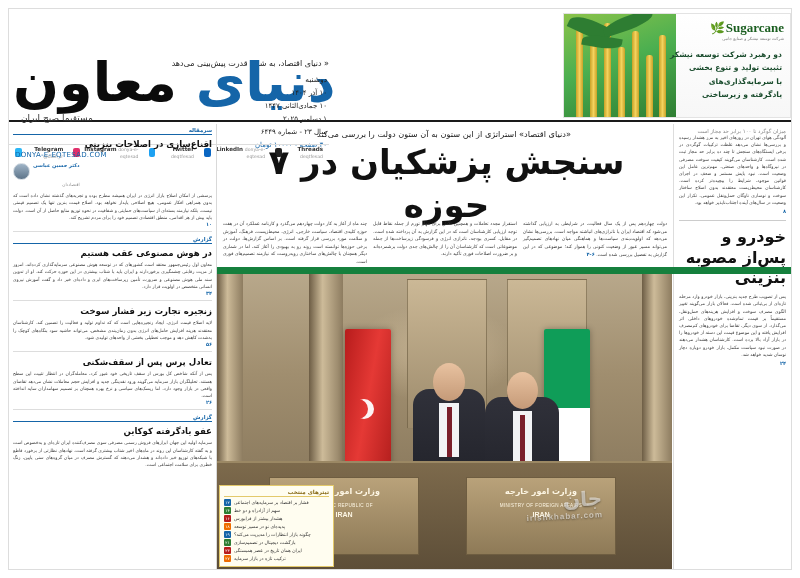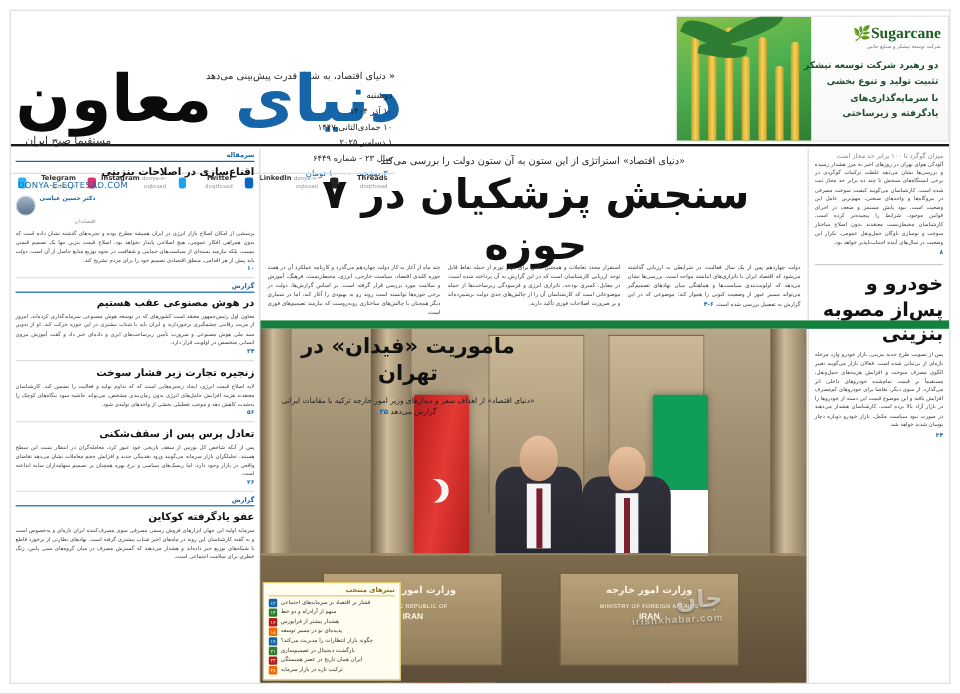--- a/index.html
+++ b/index.html
@@ -439,27 +439,20 @@
             <div class="lead-col">استقرار مجدد تعاملات و همچنین تلاش برای مهار تورم از جمله نقاط قابل توجه ارزیابی کارشناسان است که در این گزارش به آن پرداخته شده است. در مقابل، کسری بودجه، ناترازی انرژی و فرسودگی زیرساخت‌ها از جمله موضوعاتی است که کارشناسان آن را از چالش‌های جدی دولت برشمرده‌اند و بر ضرورت اصلاحات فوری تأکید دارند.</div>
             <div class="lead-col">
               <span>دولت چهاردهم پس از یک سال فعالیت، در شرایطی به ارزیابی گذاشته می‌شود که اقتصاد ایران با ناترازی‌های انباشته مواجه است. بررسی‌ها نشان می‌دهد که اولویت‌بندی سیاست‌ها و هماهنگی میان نهادهای تصمیم‌گیر می‌تواند مسیر عبور از وضعیت کنونی را هموار کند؛ موضوعی که در این گزارش به تفصیل بررسی شده است.</span>
               <span class="readmore">۶-۴</span>
             </div>
           </div>
         </div>
 
         <div class="photo-zone">
 
-          <div class="teaser">
-            <div class="teaser-title">ماموریت «فیدان» در تهران</div>
-            <div class="teaser-sub">
-              <span>«دنیای اقتصاد» از اهداف سفر و دیدارهای وزیر امور خارجه ترکیه با مقامات ایرانی گزارش می‌دهد</span>
-              <span class="teaser-more">۲۵</span>
-            </div>
-          </div>
 
           <div class="photo">
             <div class="pillar" style="left:0;"></div>
             <div class="pillar" style="left:92px;width:34px;"></div>
             <div class="pillar" style="right:0;width:30px;"></div>
             <div class="wall-panel" style="left:190px;top:10px;width:80px;height:150px;"></div>
             <div class="wall-panel" style="left:290px;top:10px;width:80px;height:150px;"></div>
 
             <div class="flag flag-tr"></div>
             <div class="flag flag-ir"></div>

